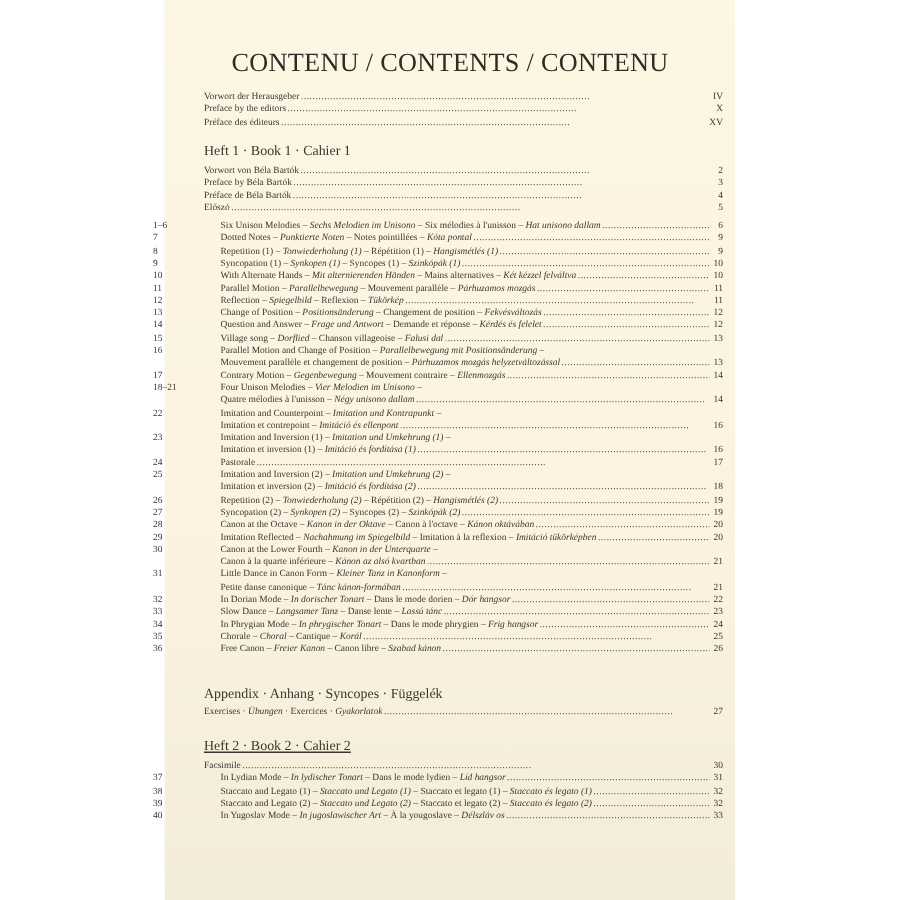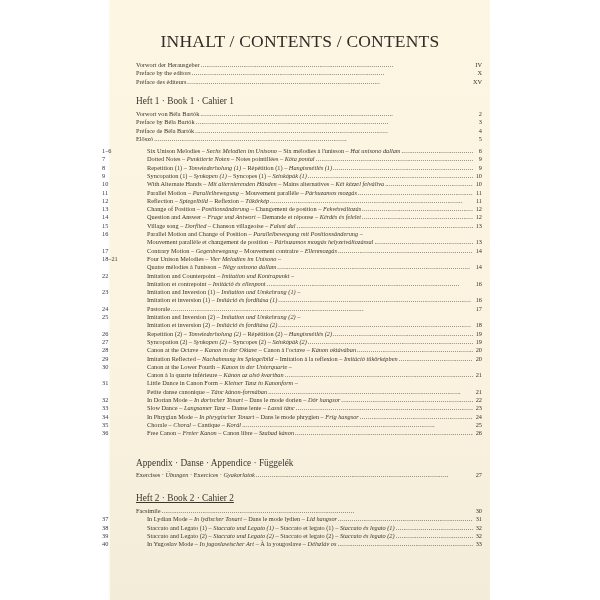--- a/index.html
+++ b/index.html
@@ -35,21 +35,21 @@
   .front .txt { left: 26px; }
   .section {
     position: absolute; left: 26px; font-size: 9.3px; color: #3a3530;
   }
   i { font-style: italic; }
 </style>
 </head>
 <body>
 
 <div class="page">
-  <div class="title">INHALT / CONTENTS / CONTENTS</div>
+  <div class="title">CONTENU / CONTENTS / CONTENU</div>
   <div class="toc" id="toc">
       <div class="row front" style="top: 61px;">
         <div class="txt">
           <span class="t"><span>Vorwort der Herausgeber</span></span>
           <span class="dots"></span>
           <span class="pg">IV</span>
         </div>
       </div>
       <div class="row front" style="top: 69.3px;">
         <div class="txt">
@@ -346,21 +346,21 @@
         </div>
       </div>
       <div class="row" style="top: 429.2px;">
         <span class="num">36</span>
         <div class="txt">
           <span class="t"><span>Free Canon – </span><i>Freier Kanon</i><span> – Canon libre – </span><i>Szabad kánon</i></span>
           <span class="dots"></span>
           <span class="pg">26</span>
         </div>
       </div>
-      <div class="section" style="top: 458px;">Appendix · Danse · Appendice · Függelék</div>
+      <div class="section" style="top: 458px;">Appendix · Anhang · Syncopes · Függelék</div>
       <div class="row front" style="top: 471px;">
         <div class="txt">
           <span class="t"><span>Exercises · </span><i>Übungen</i><span> · Exercices · </span><i>Gyakorlatok</i></span>
           <span class="dots"></span>
           <span class="pg">27</span>
         </div>
       </div>
       <div class="section" style="top: 493px; text-decoration: underline;">Heft 2 · Book 2 · Cahier 2</div>
       <div class="row front" style="top: 507px;">
         <div class="txt">

